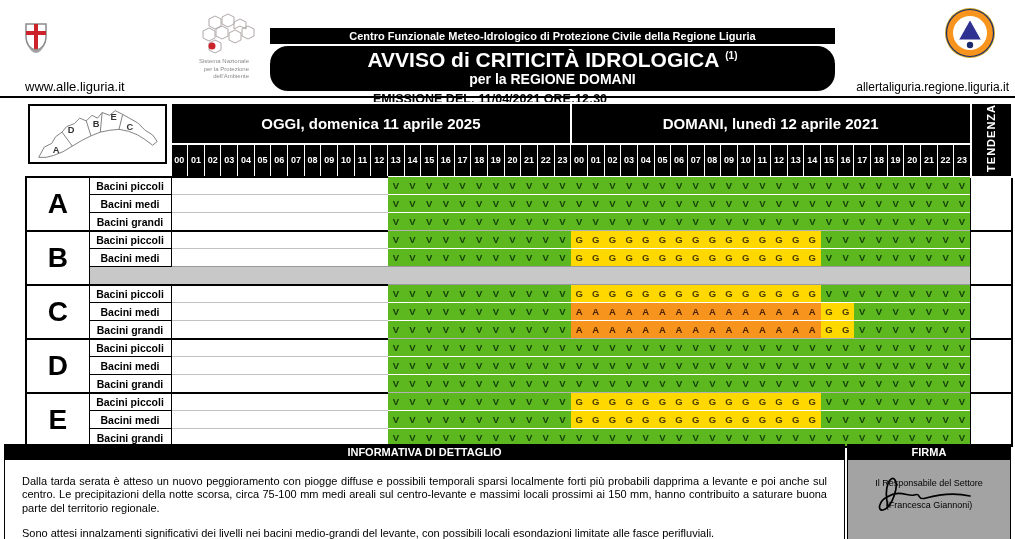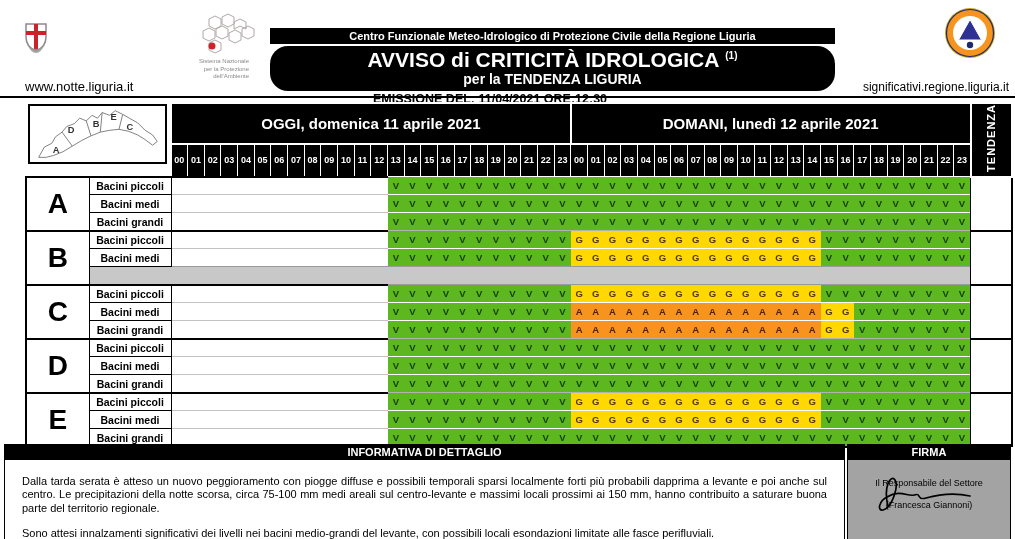--- a/index.html
+++ b/index.html
@@ -102,39 +102,39 @@
     <div>dell'Ambiente</div>
   </div>
 </div>
 
 <div class="banner">
   <div class="banner-line1">Centro Funzionale Meteo-Idrologico di Protezione Civile della Regione Liguria</div>
   <div class="banner-main">
     <div class="banner-title">
       <span>AVVISO di CRITICITÀ IDROLOGICA</span>&nbsp;<sup>(1)</sup>
     </div>
-    <div class="banner-sub">per la TENDENZA LIGURIA</div>
+    <div class="banner-sub">per la REGIONE DOMANI</div>
   </div>
 </div>
 
 <div class="pc-logo">
   <svg width="52" height="52" viewBox="0 0 52 52">
     <circle cx="26" cy="26" r="25" fill="#c8a020"></circle>
     <circle cx="26" cy="26" r="23.5" fill="#f7941e"></circle>
     <circle cx="26" cy="26" r="17" fill="#fff"></circle>
     <circle cx="26" cy="26" r="23.5" fill="none" stroke="#1a2a6c" stroke-width="1.2"></circle>
     <polygon points="26,12.5 37.5,33 14.5,33" fill="#2e3192" stroke="#fff" stroke-width="1"></polygon>
     <circle cx="26" cy="38" r="3.2" fill="#1a2a6c"></circle>
   </svg>
 </div>
 
 <div class="links-row">
-  <span class="url-left">www.notte.liguria.it</span>
+  <span class="url-left">www.alle.liguria.it</span>
   <span class="emission">EMISSIONE DEL: 11/04/2021 ORE:12:30</span>
-  <span class="url-right">significativi.regione.liguria.it</span>
+  <span class="url-right">allertaliguria.regione.liguria.it</span>
 </div>
 
 <div class="topline"></div>
 
 <table class="alert">
     <colgroup>
       <col style="width: 63px;">
       <col style="width: 82px;">
       <col style="width: 16.66px;">
       <col style="width: 16.66px;">
@@ -196,21 +196,21 @@
       <g font-family="Liberation Sans, sans-serif" font-size="10" font-weight="bold" fill="#333">
         <text x="21" y="50">A</text>
         <text x="37" y="29">D</text>
         <text x="64" y="22">B</text>
         <text x="83" y="15">E</text>
         <text x="100" y="26">C</text>
       </g>
     </svg>
   </div>
 </td>
-        <th class="day-h" colspan="24">OGGI, domenica 11 aprile 2021</th>
+        <th class="day-h" colspan="24">OGGI, domenica 11 aprile 2025</th>
         <th class="day-h" colspan="24">DOMANI, lunedì 12 aprile 2021</th>
         <th class="tend-h" rowspan="2"><span>TENDENZA</span></th>
       </tr>
       <tr class="hours">
         <th class="hh">00</th>
         <th class="hh">01</th>
         <th class="hh">02</th>
         <th class="hh">03</th>
         <th class="hh">04</th>
         <th class="hh">05</th>

